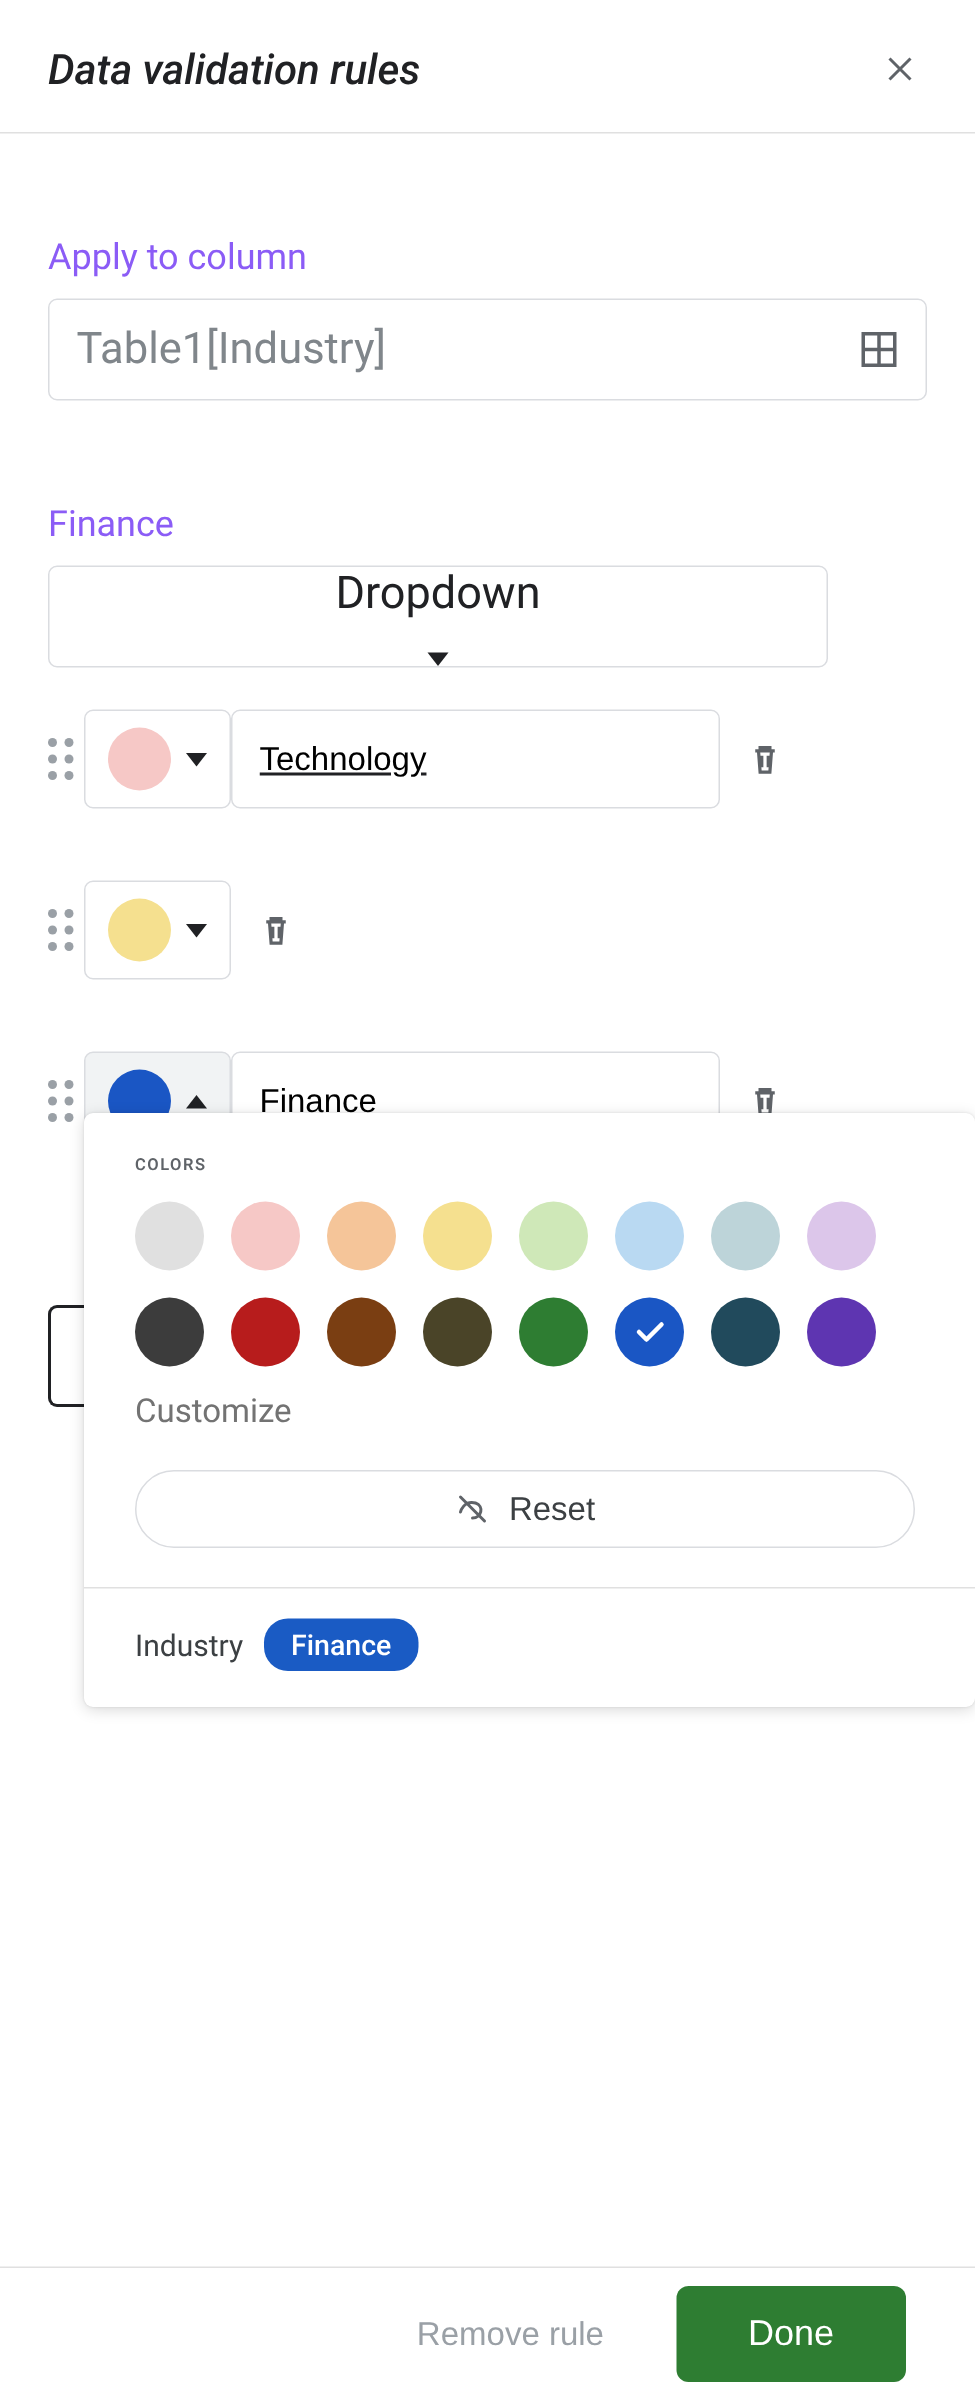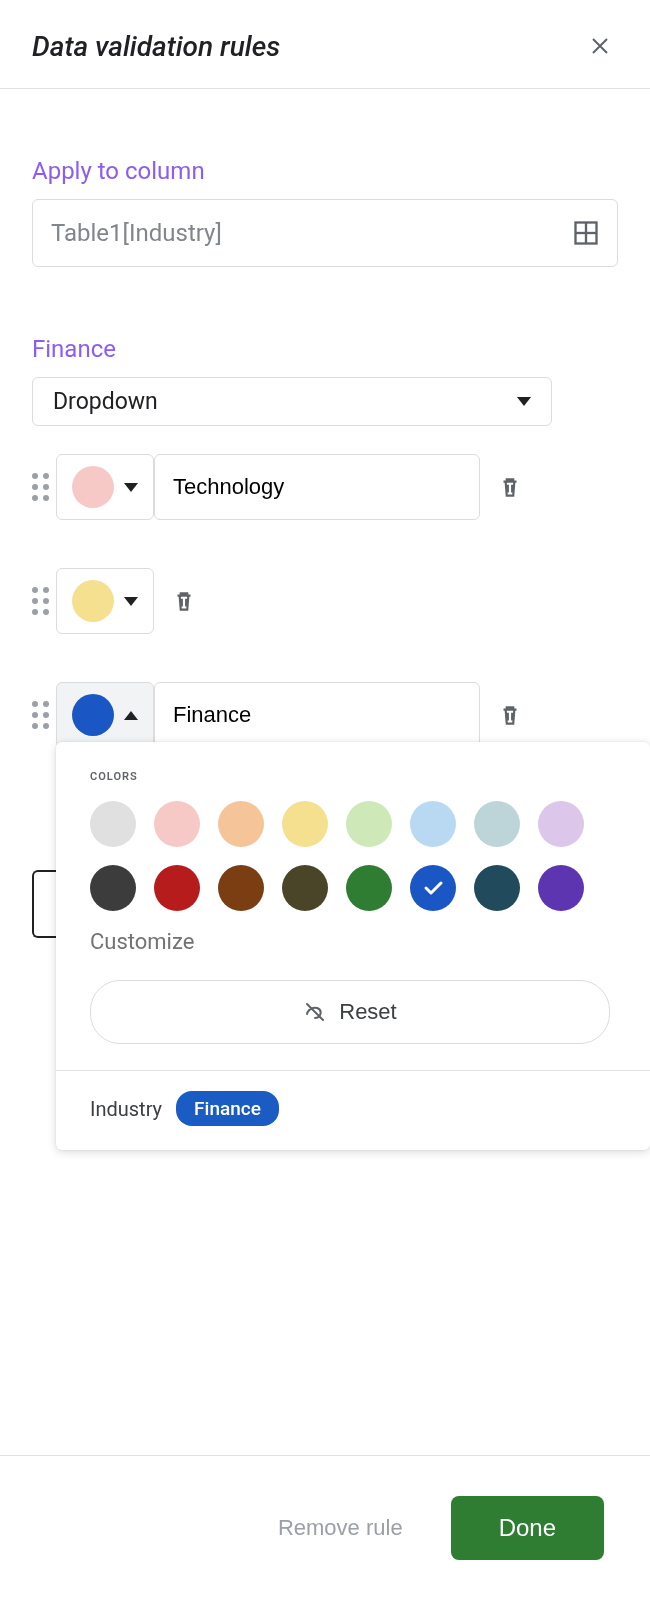--- a/index.html
+++ b/index.html
@@ -40,59 +40,61 @@
     color: #8b5cf6;
     margin-bottom: 14px;
     font-weight: 400;
     margin-top: 44px;
   }
   .text-input {
     width: 100%;
     height: 68px;
     border: 1px solid #dadce0;
     border-radius: 6px;
-    font-size: 24px;
+    font-size: 29px;
     padding: 0 60px 0 18px;
     color: #80868b;
     background:#fff;
     position:relative;
     display:flex; align-items:center;
   }
   .input-wrap { position: relative; }
   .grid-icon {
     position:absolute; right:18px; top:50%; transform:translateY(-50%);
     width:28px; height:28px; color:#5f6368;
   }
   .select-box {
     width: 520px;
-    height: 49px;
+    height: 68px;
     border: 1px solid #dadce0;
     border-radius: 6px;
     display:flex; align-items:center; justify-content:space-between;
     padding: 0 20px;
-    font-size: 23px;
+    font-size: 30px;
     cursor:pointer;
     background:#fff;
+    flex-direction:column;
   }
   .triangle-down {
     width:0; height:0;
     border-left:7px solid transparent;
     border-right:7px solid transparent;
     border-top:9px solid #202124;
   }
   .triangle-up {
     width:0; height:0;
     border-left:7px solid transparent;
     border-right:7px solid transparent;
     border-bottom:9px solid #202124;
   }
   .options { padding: 28px 32px 0 32px; }
   .option-row {
     display:flex; align-items:center; gap:0;
     margin-bottom: 48px;
+    text-decoration: underline;
   }
   .drag-handle {
     width:24px; display:grid; grid-template-columns:repeat(2,6px);
     grid-template-rows:repeat(3,6px); gap:5px;
     cursor:grab;
   }
   .drag-handle span { width:6px; height:6px; background:#9aa0a6; border-radius:50%; }
   .color-chip-btn {
     width: 98px; height: 66px;
     border:1px solid #dadce0; border-radius:6px;
@@ -143,37 +145,37 @@
     width:46px; height:46px; border-radius:50%; cursor:pointer;
     display:flex;align-items:center;justify-content:center;
     flex-shrink:0;
   }
   .swatch.selected svg { display:block; }
   .swatch svg { display:none; }
   .customize-link {
     color:#737373; font-size:22px; margin:14px 0 26px 0; cursor:pointer;
   }
   .reset-btn {
-    width:100%; max-width:520px; height:64px; border:1px solid #dadce0; border-radius:30px;
+    width:100%; max-width:520px; height:52px; border:1px solid #dadce0; border-radius:30px;
     background:#fff; font-size:22px; color:#3c4043;
     display:flex; align-items:center; justify-content:center; gap:12px; cursor:pointer;
   }
   .popup-divider { height:1px; background:#e0e0e0; margin:26px 0 20px 0; }
   .preview-row { display:flex; align-items:center; gap:14px; padding:0 34px; }
   .preview-label { font-size:20px; color:#3c4043; }
   .preview-chip {
     background:#1a5bc4; color:#fff; font-size:19px; font-weight:500;
     padding:6px 18px; border-radius:16px;
   }
 
   .footer {
     position:absolute; bottom:0; left:0; right:0;
     border-top:1px solid #e0e0e0;
     display:flex; justify-content:flex-end; align-items:center; gap:24px;
-    padding:40px 46px;
+    padding:12px 46px;
   }
   .remove-btn {
     background:none; border:none; color:#9aa0a6; font-size:22px; cursor:pointer;
     padding:14px 24px;
   }
   .done-btn {
     background:#2e7d32; border:none; color:#fff; font-size:24px; font-weight:500;
     padding:18px 48px; border-radius:8px; cursor:pointer;
   }
 </style>

